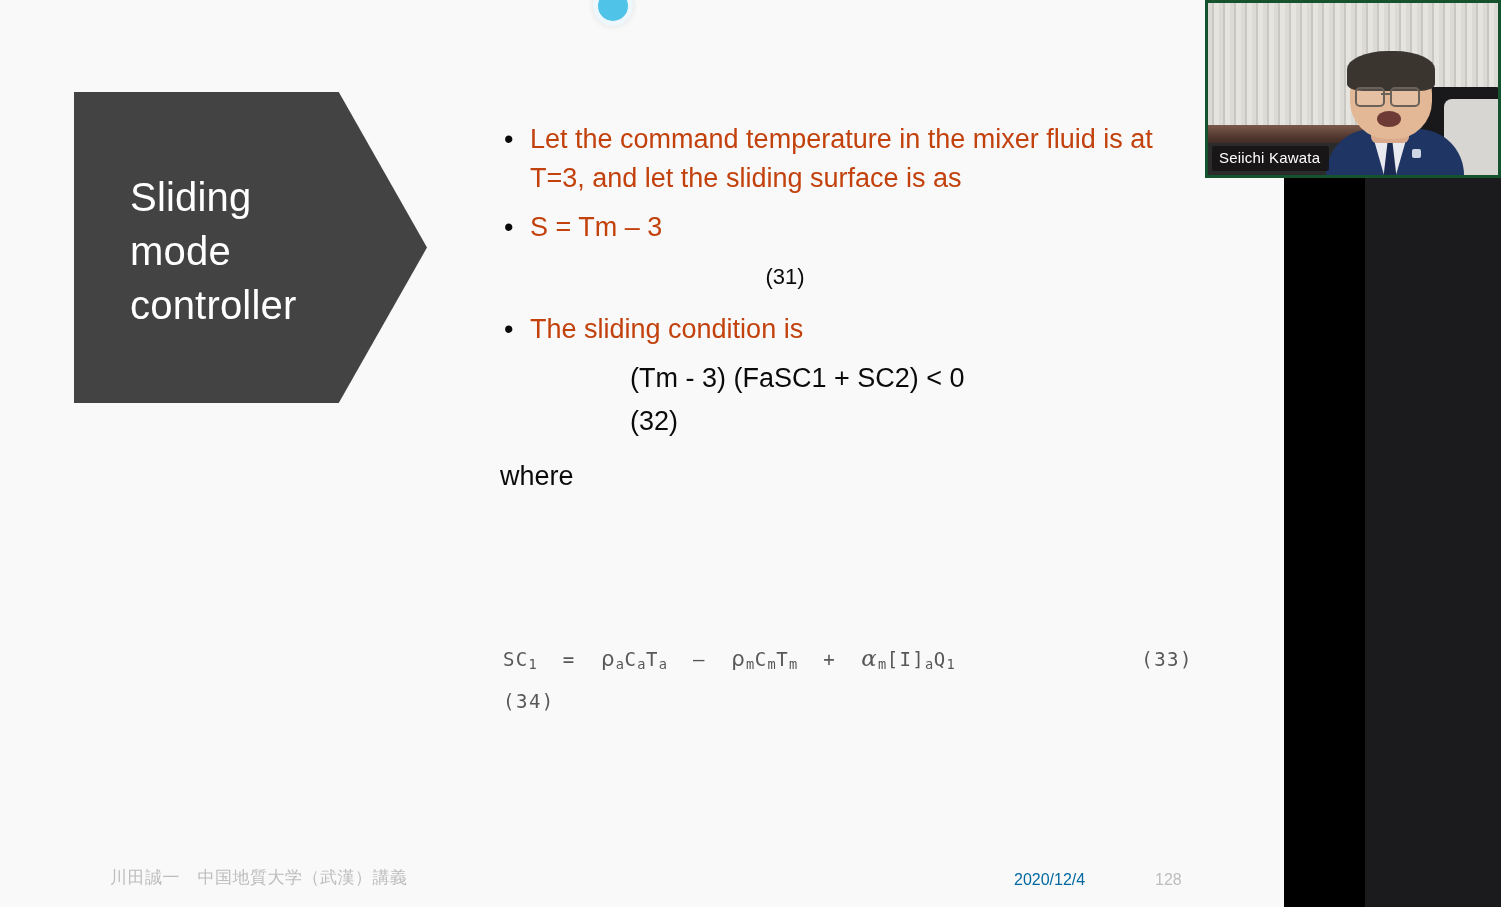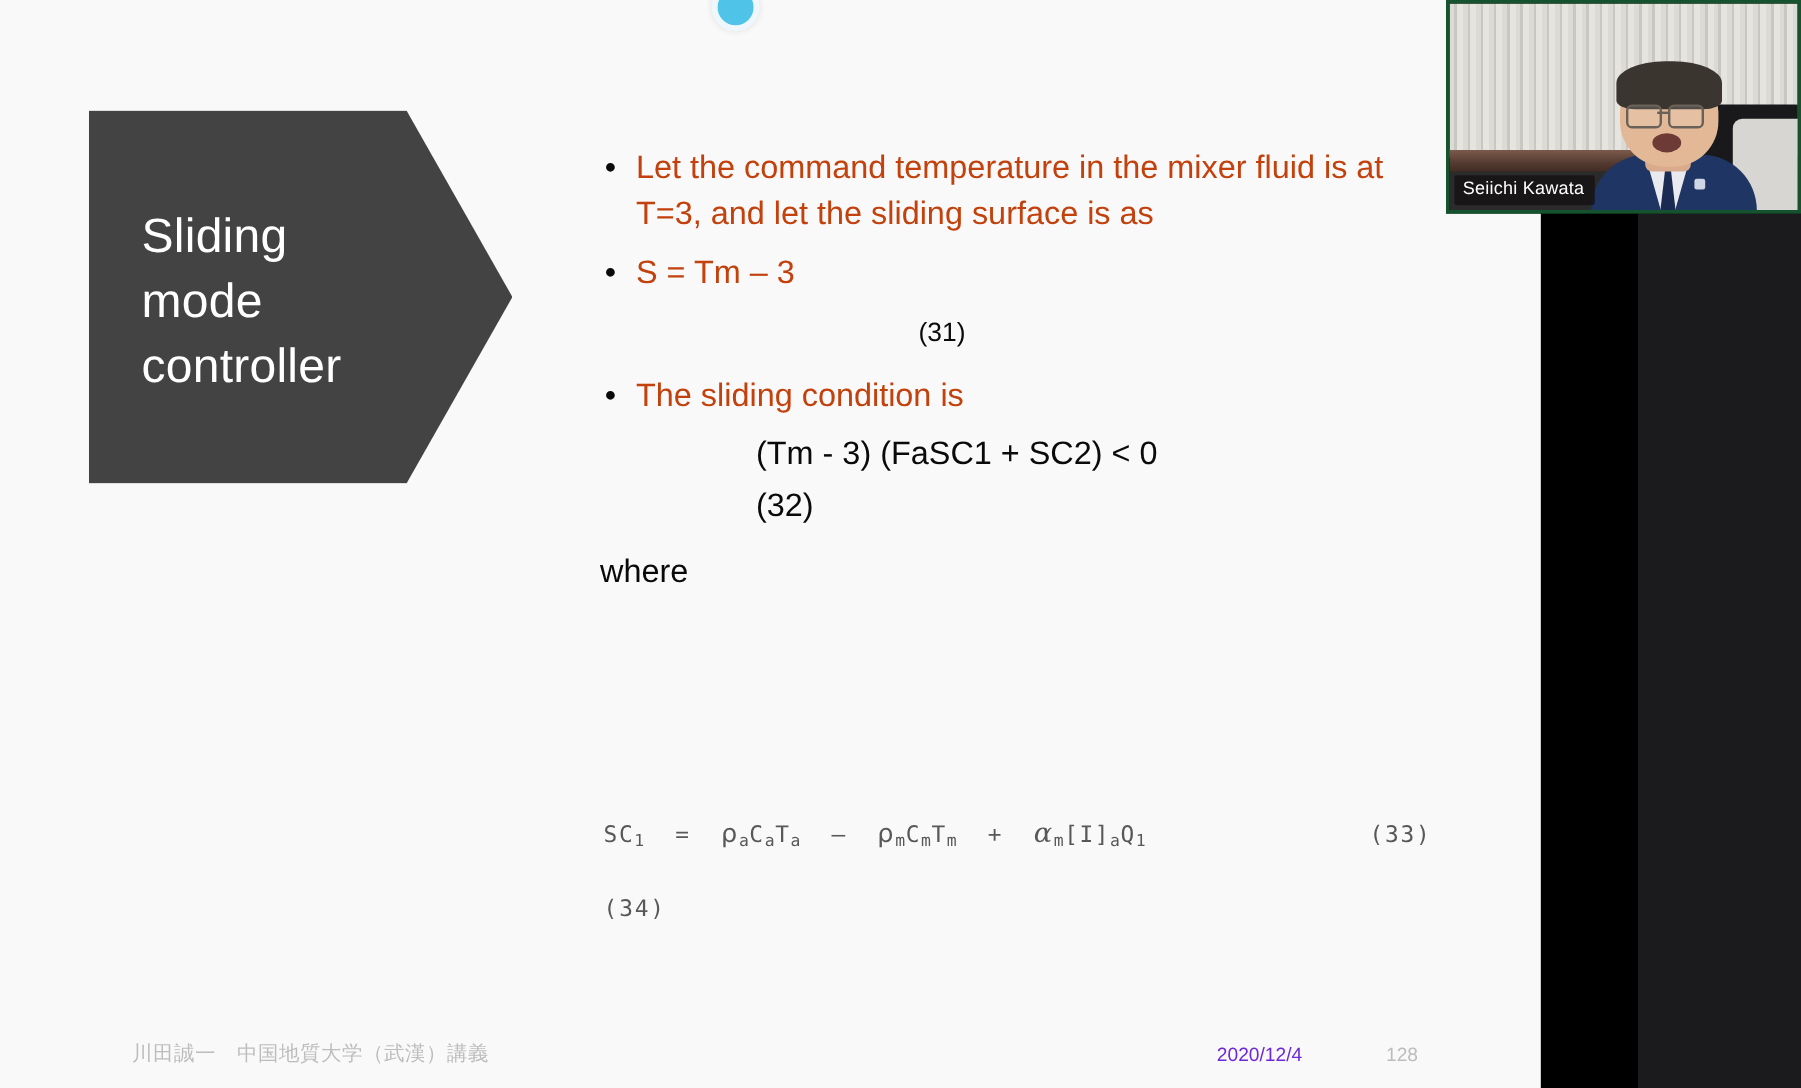--- a/index.html
+++ b/index.html
@@ -57,21 +57,21 @@
     top: 92px;
     width: 353px;
     height: 311px;
     background: #434343;
     -webkit-clip-path: polygon(0 0, 75% 0, 100% 50%, 75% 100%, 0 100%);
     clip-path: polygon(0 0, 75% 0, 100% 50%, 75% 100%, 0 100%);
     box-sizing: border-box;
   }
   .title-arrow-text {
     position: absolute;
-    left: 44px;
+    left: 56px;
     top: 78px;
     width: 240px;
     color: #ffffff;
     font-size: 40px;
     line-height: 54px;
     font-weight: 400;
     letter-spacing: 0.2px;
     white-space: pre-line;
   }
 
@@ -142,21 +142,20 @@
     color: #585858;
     filter: blur(0.25px);
   }
   .scan-row {
     display: flex;
     align-items: baseline;
     justify-content: space-between;
     margin-bottom: 18px;
     font-size: 19px;
     letter-spacing: 1.3px;
-    margin-top: 37px;
   }
   .scan-eq {
     white-space: pre;
   }
   .scan-num {
     white-space: pre;
     letter-spacing: 1.5px;
   }
   .scan-eq sub {
     font-size: 0.72em;
@@ -180,21 +179,21 @@
     bottom: 18px;
     font-size: 17px;
     color: #bdbdbd;
     letter-spacing: 0.5px;
   }
   .footer-date {
     position: absolute;
     left: 1014px;
     bottom: 18px;
     font-size: 16px;
-    color: #6d28d9;
+    color: #0369a1;
   }
   .footer-page {
     position: absolute;
     left: 1155px;
     bottom: 18px;
     font-size: 16px;
     color: #bdbdbd;
   }
 
   

